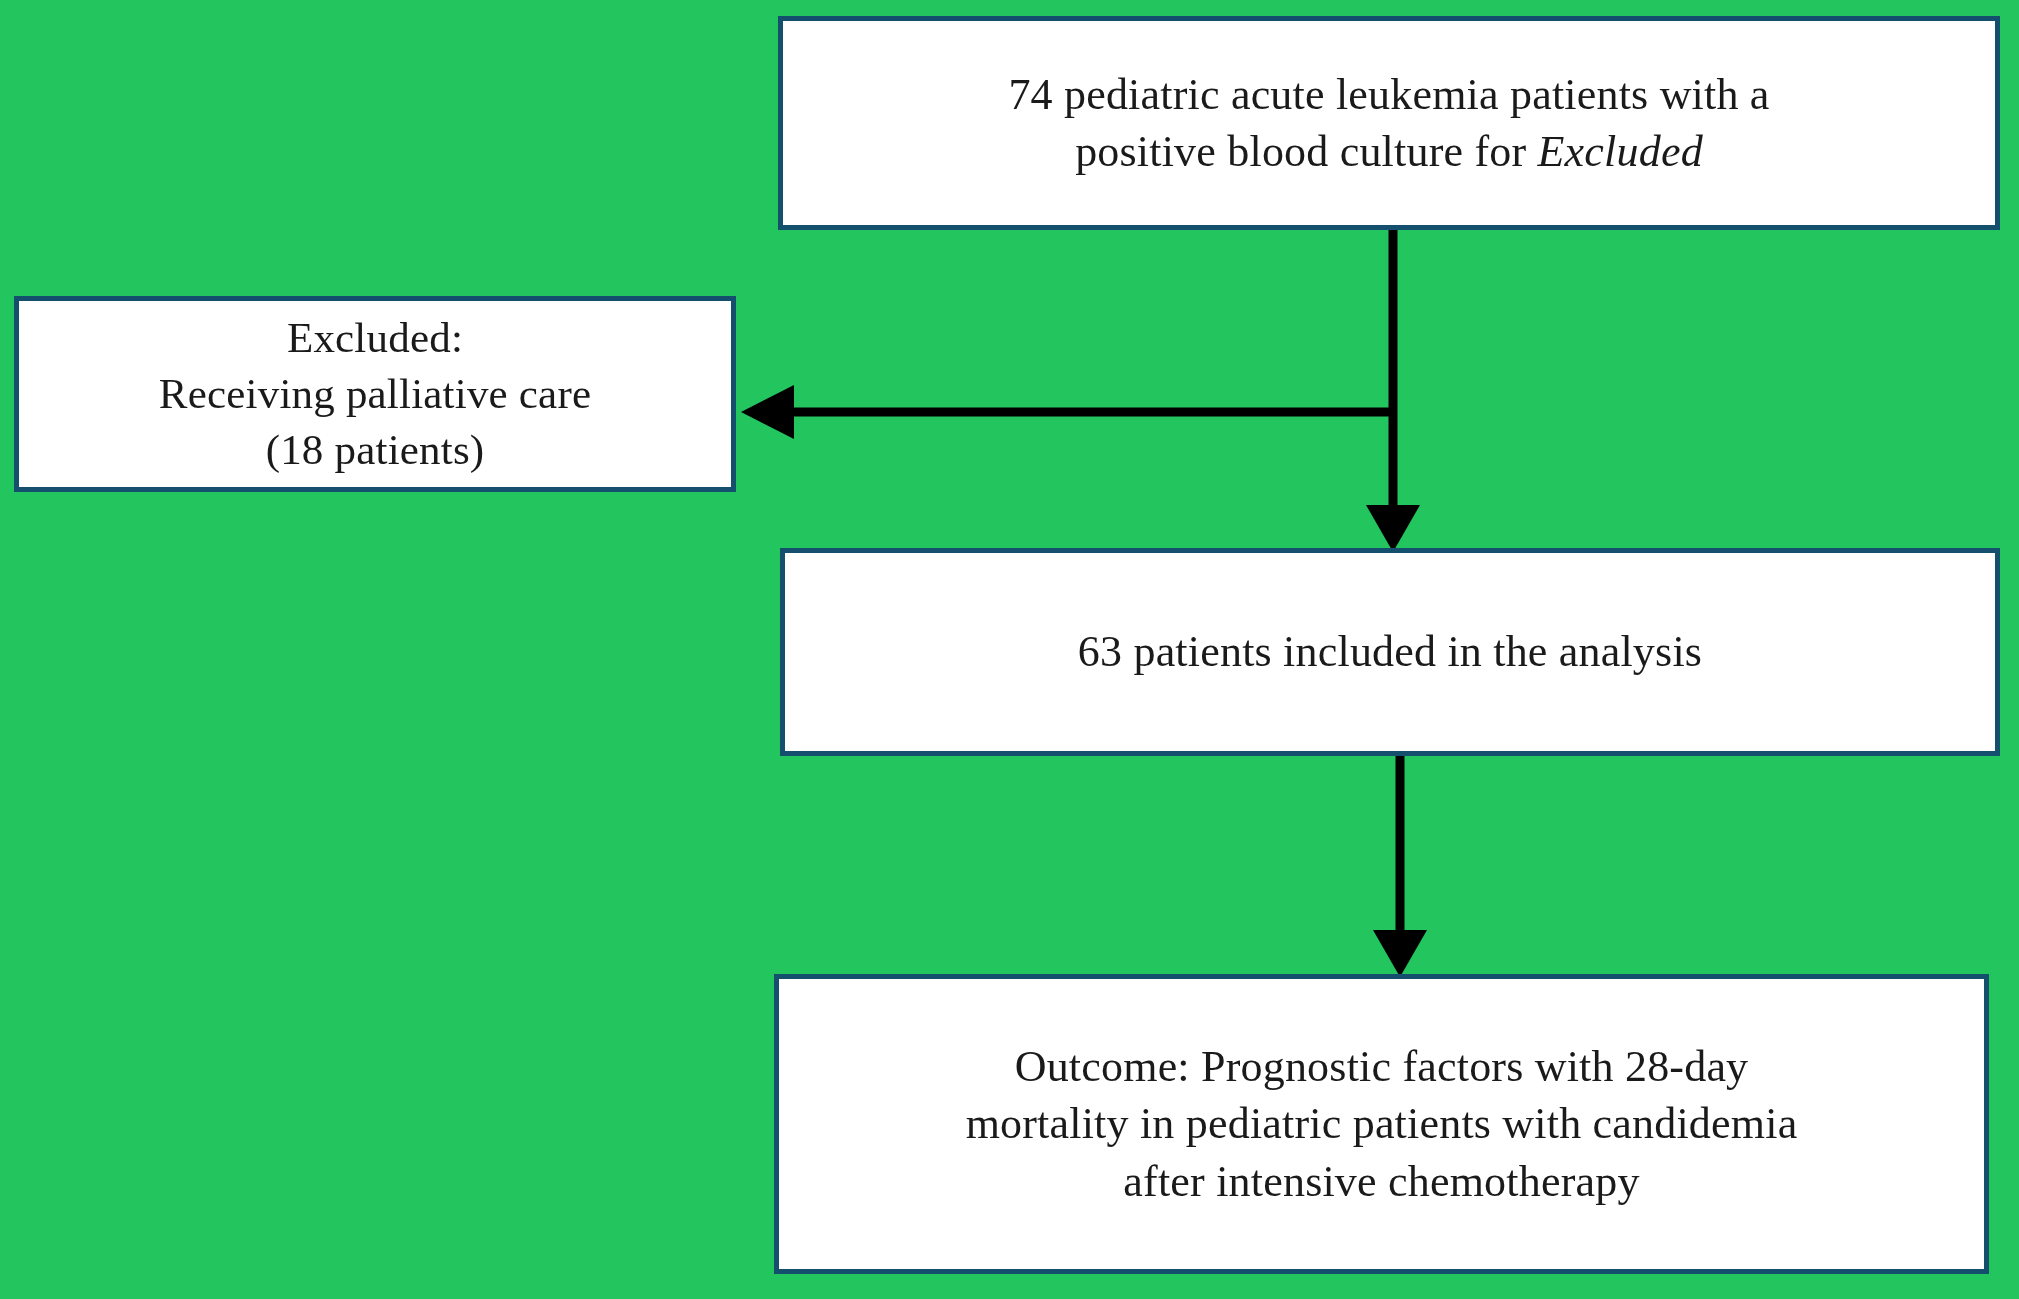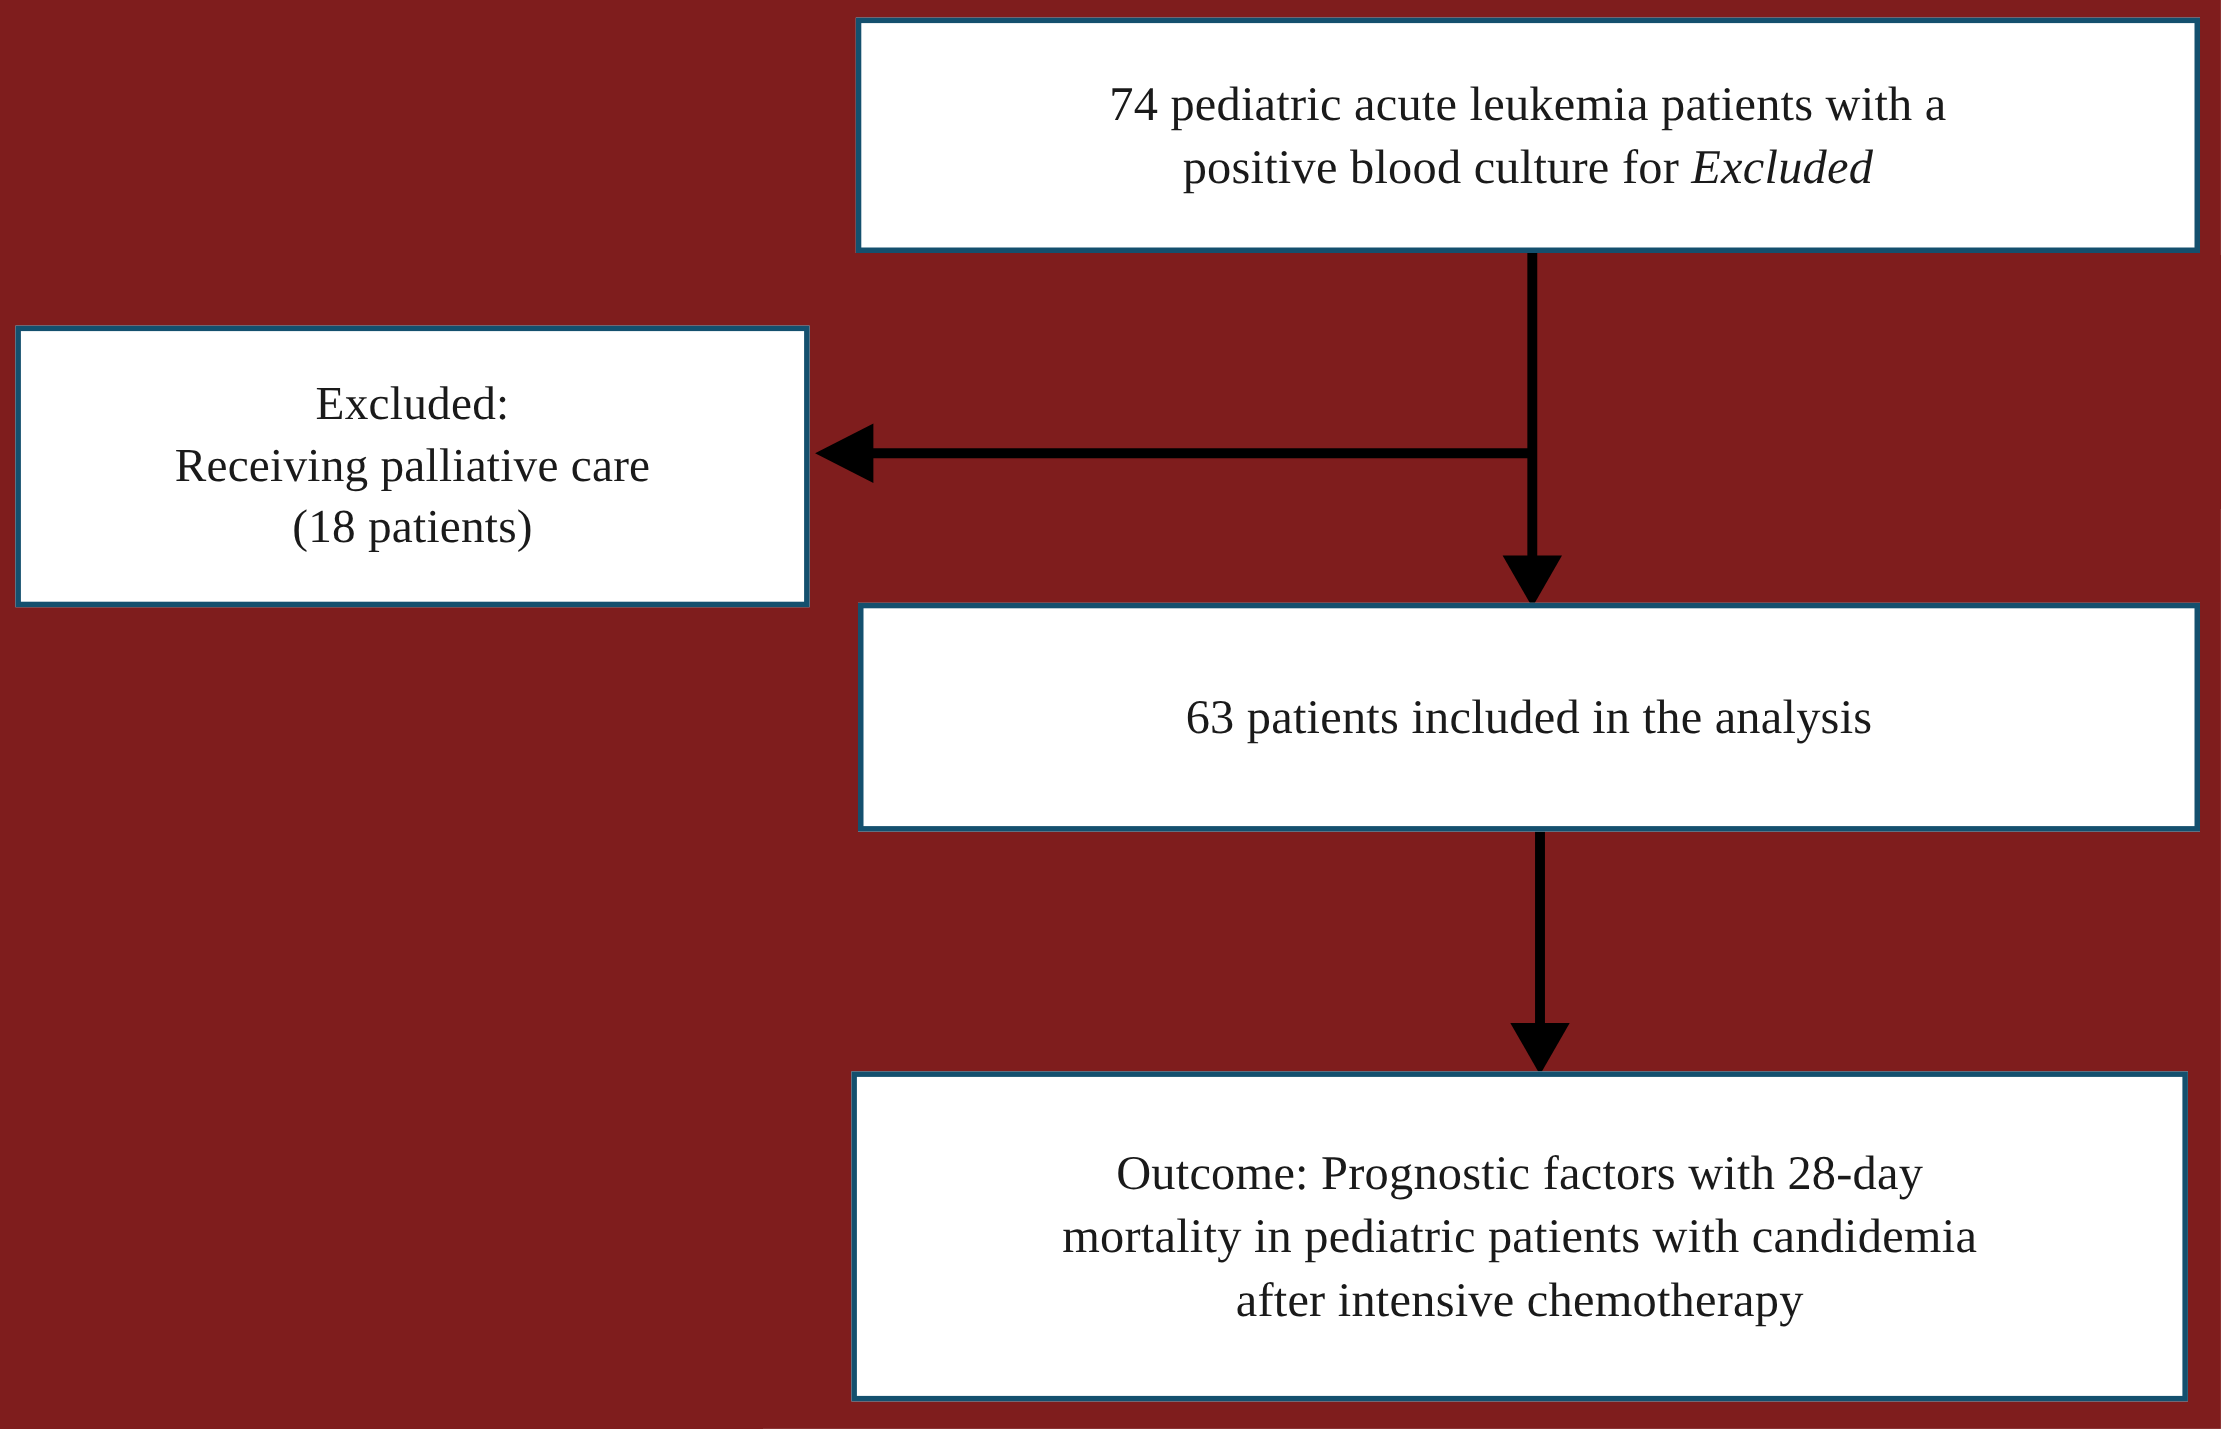--- a/index.html
+++ b/index.html
@@ -4,21 +4,21 @@
 <style>
   html, body {
     margin: 0;
     padding: 0;
     background: #ffffff;
   }
   #canvas {
     position: relative;
     width: 2019px;
     height: 1299px;
-    background: #7f1d1d;
+    background: #22c55e;
     overflow: hidden;
     font-family: "Liberation Serif", "DejaVu Serif", serif;
   }
   .node-box {
     position: absolute;
     box-sizing: border-box;
     background: #ffffff;
     border: 5px solid #14506e;
     display: flex;
     align-items: center;
@@ -43,21 +43,21 @@
     top: 16px;
     width: 1222px;
     height: 214px;
   }
   #box-source .node-text { font-size: 44px; }
   
   #box-excluded {
     left: 14px;
     top: 296px;
     width: 722px;
-    height: 256px;
+    height: 196px;
     justify-content: center;
   }
   #box-excluded .node-text { font-size: 43px; }
   
   #box-included {
     left: 780px;
     top: 548px;
     width: 1220px;
     height: 208px;
   }

